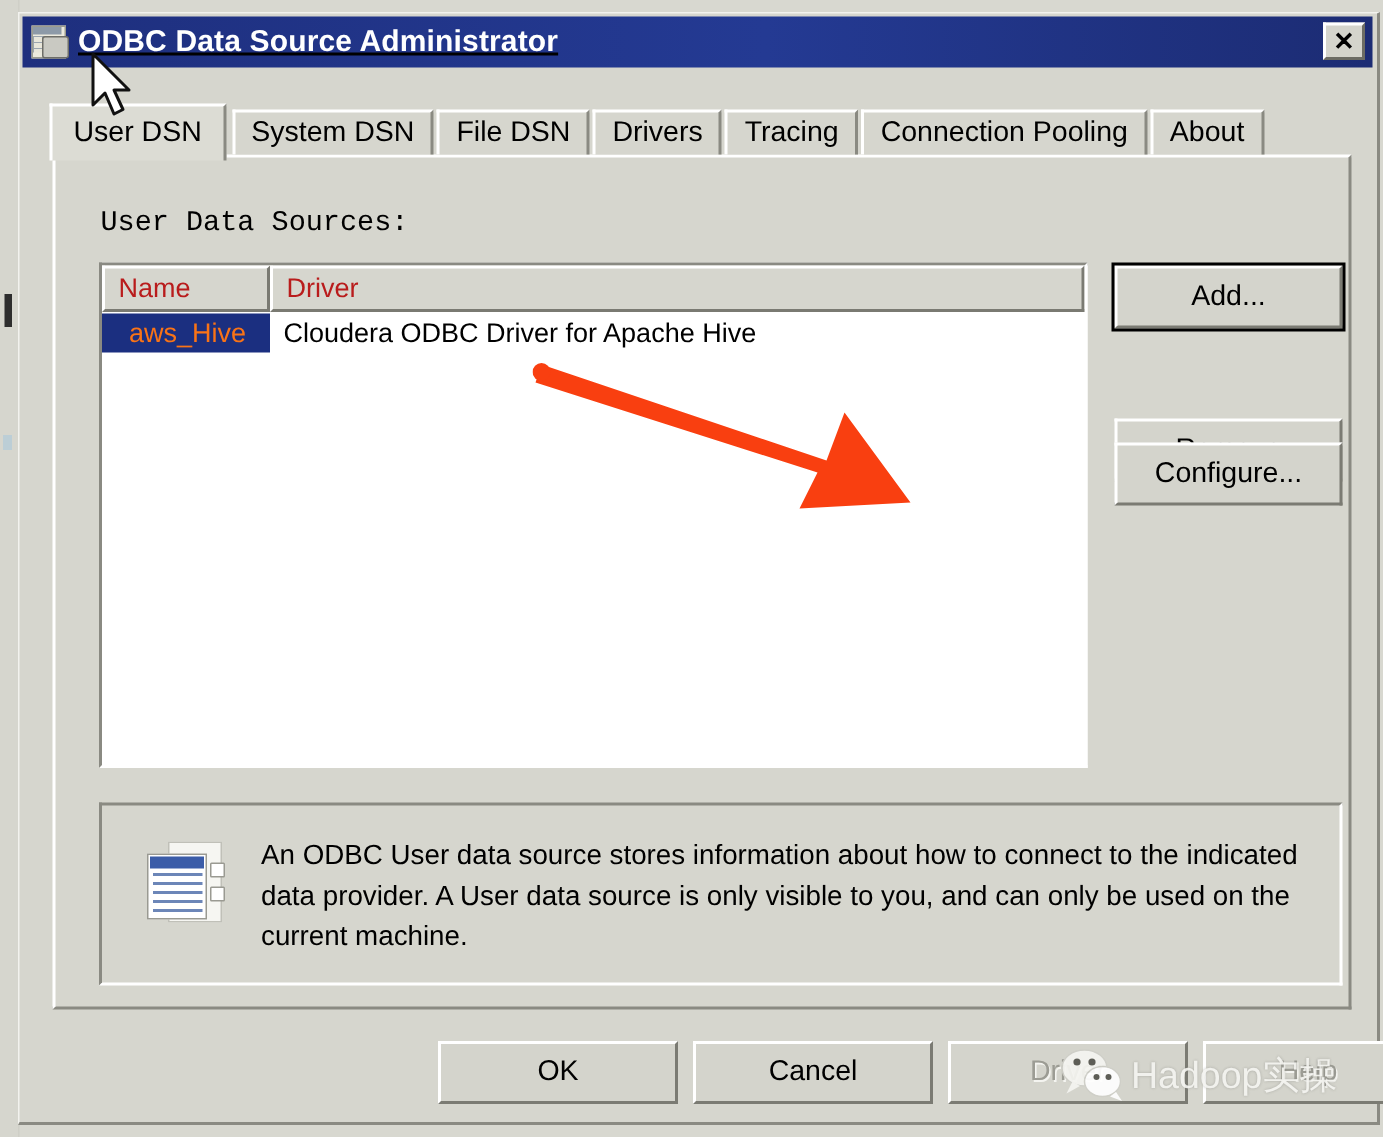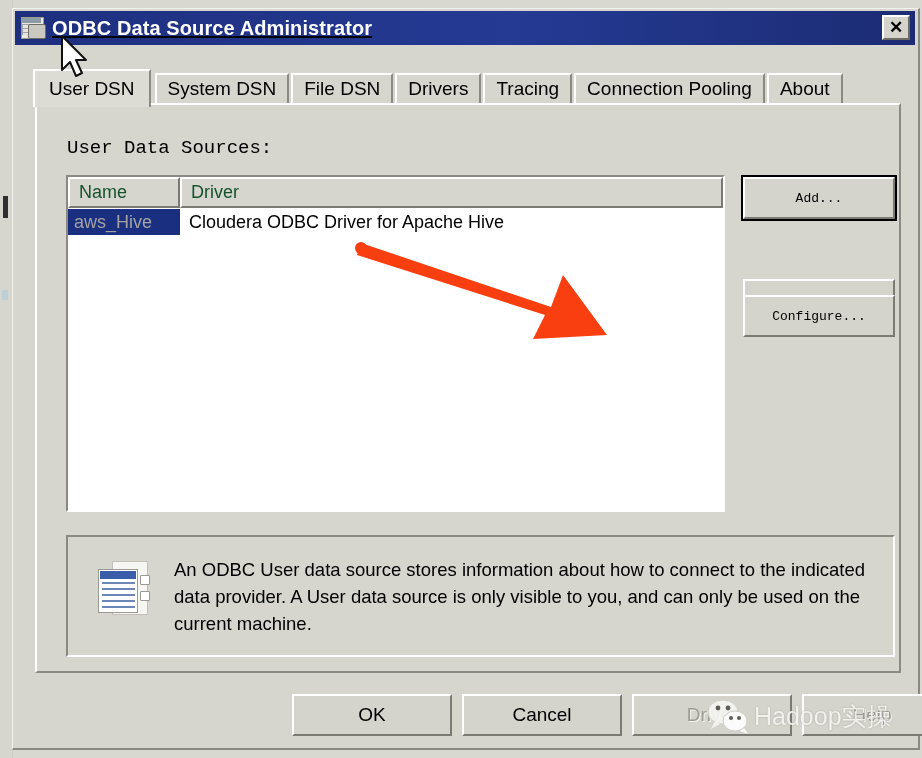--- a/index.html
+++ b/index.html
@@ -202,64 +202,63 @@
     background: #d6d6ce;
     border-top: 2px solid #ffffff;
     border-left: 2px solid #ffffff;
     border-right: 2px solid #7a7a72;
     border-bottom: 2px solid #7a7a72;
     box-sizing: border-box;
     display: flex;
     align-items: center;
     padding-left: 9px;
     font-size: 18px;
-    color: #14532d;
+    color: #b91c1c;
     cursor: default;
   }
   .lv-col.name { width: 112px; }
   .lv-col.driver { flex: 1; }
   .lv-row {
     display: flex;
     height: 28px;
     align-items: center;
     font-size: 18px;
     color: #000;
     cursor: default;
   }
   .lv-cell-name {
     width: 112px;
     box-sizing: border-box;
-    padding-left: 6px;
+    padding-left: 18px;
     height: 26px;
     display: flex;
     align-items: center;
-    color: #a3a3a3;
+    color: #f97316;
     background: #1b2f80;
   }
   .lv-cell-driver {
     padding-left: 9px;
     white-space: nowrap;
   }
 
   
   .btn {
     background: #d4d4cc;
     border-top: 2px solid #ffffff;
     border-left: 2px solid #ffffff;
     border-right: 2px solid #7b7b73;
     border-bottom: 2px solid #7b7b73;
     box-sizing: border-box;
     display: flex;
     align-items: center;
     justify-content: center;
-    font-size: 13px;
-    color: #000;
-    cursor: default;
-    position: absolute;
-    font-family: Liberation Mono, monospace;
+    font-size: 19px;
+    color: #000;
+    cursor: default;
+    position: absolute;
   }
   .btn.focus {
     outline: 2px solid #000;
     outline-offset: 0px;
   }
 
   .btn-add      { left: 706px; top: 72px;  width: 152px; height: 42px; }
   .btn-remove   { left: 706px; top: 131px; width: 152px; height: 42px; margin-top: 43px; }
   .btn-config   { left: 706px; top: 190px; width: 152px; height: 42px; }
 

